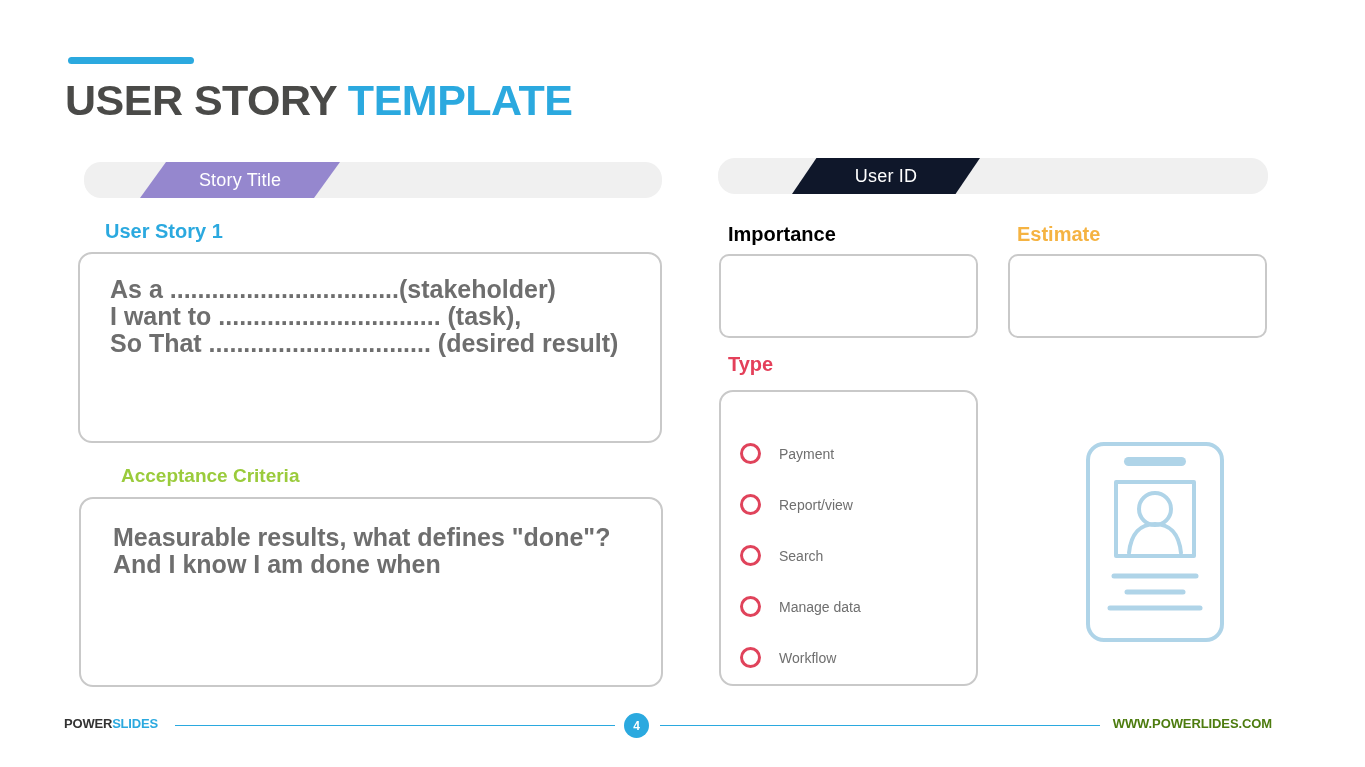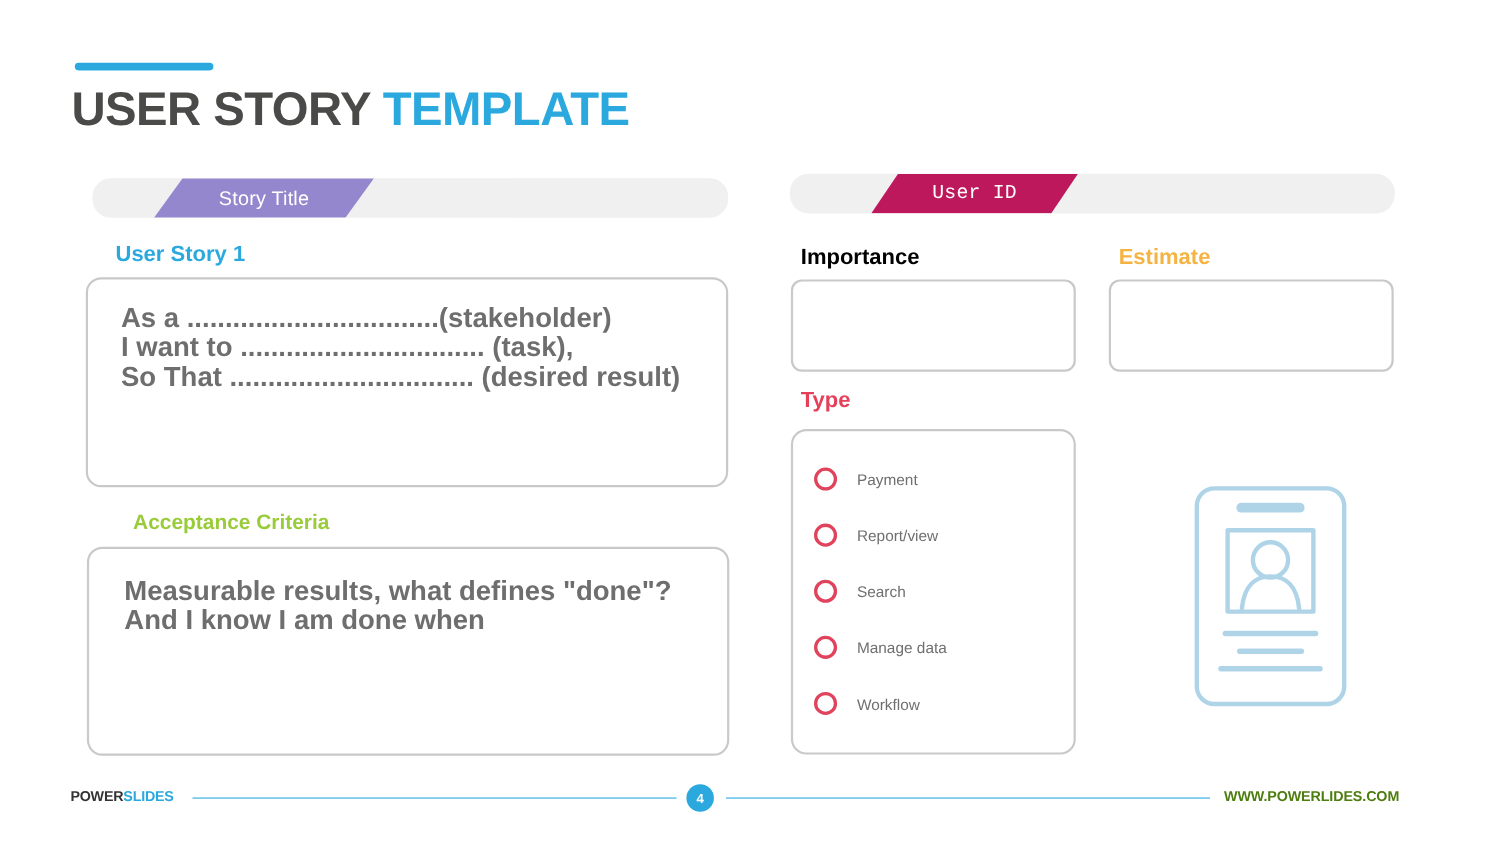--- a/index.html
+++ b/index.html
@@ -60,21 +60,21 @@
     height: 36px;
     display: flex;
     align-items: center;
     justify-content: center;
     color: #ffffff;
     font-size: 18px;
     letter-spacing: 0.2px;
     clip-path: polygon(13% 0%, 100% 0%, 87% 100%, 0% 100%);
   }
   .tag.purple { left: 56px; width: 200px; background: #9587CE; }
-  .tag.teal   { left: 74px; width: 188px; background: #be185d; font-family: Liberation Mono, monospace; }
+  .tag.teal   { left: 74px; width: 188px; background: #0f172a; }
 
   
   .label {
     position: absolute;
     font-size: 19px;
     font-weight: bold;
     white-space: nowrap;
   }
   .label.story      { left: 105px; top: 220px; color: #2BA9DF; font-size: 20px; }
   .label.acceptance { left: 121px; top: 465px; color: #9ACB3B; }
@@ -107,21 +107,21 @@
   .box-text.story      { left: 110px; top: 276px; }
   .box-text.acceptance { left: 113px; top: 524px; }
 
   
   .type-list {
     position: absolute;
     left: 719px;
     top: 390px;
     width: 259px;
     height: 296px;
-    padding: 20px 0 0 0;
+    padding: 38px 0 0 0;
   }
   .type-item {
     display: flex;
     align-items: center;
     height: 51px;
     padding-left: 21px;
   }
   .radio {
     width: 21px;
     height: 21px;

